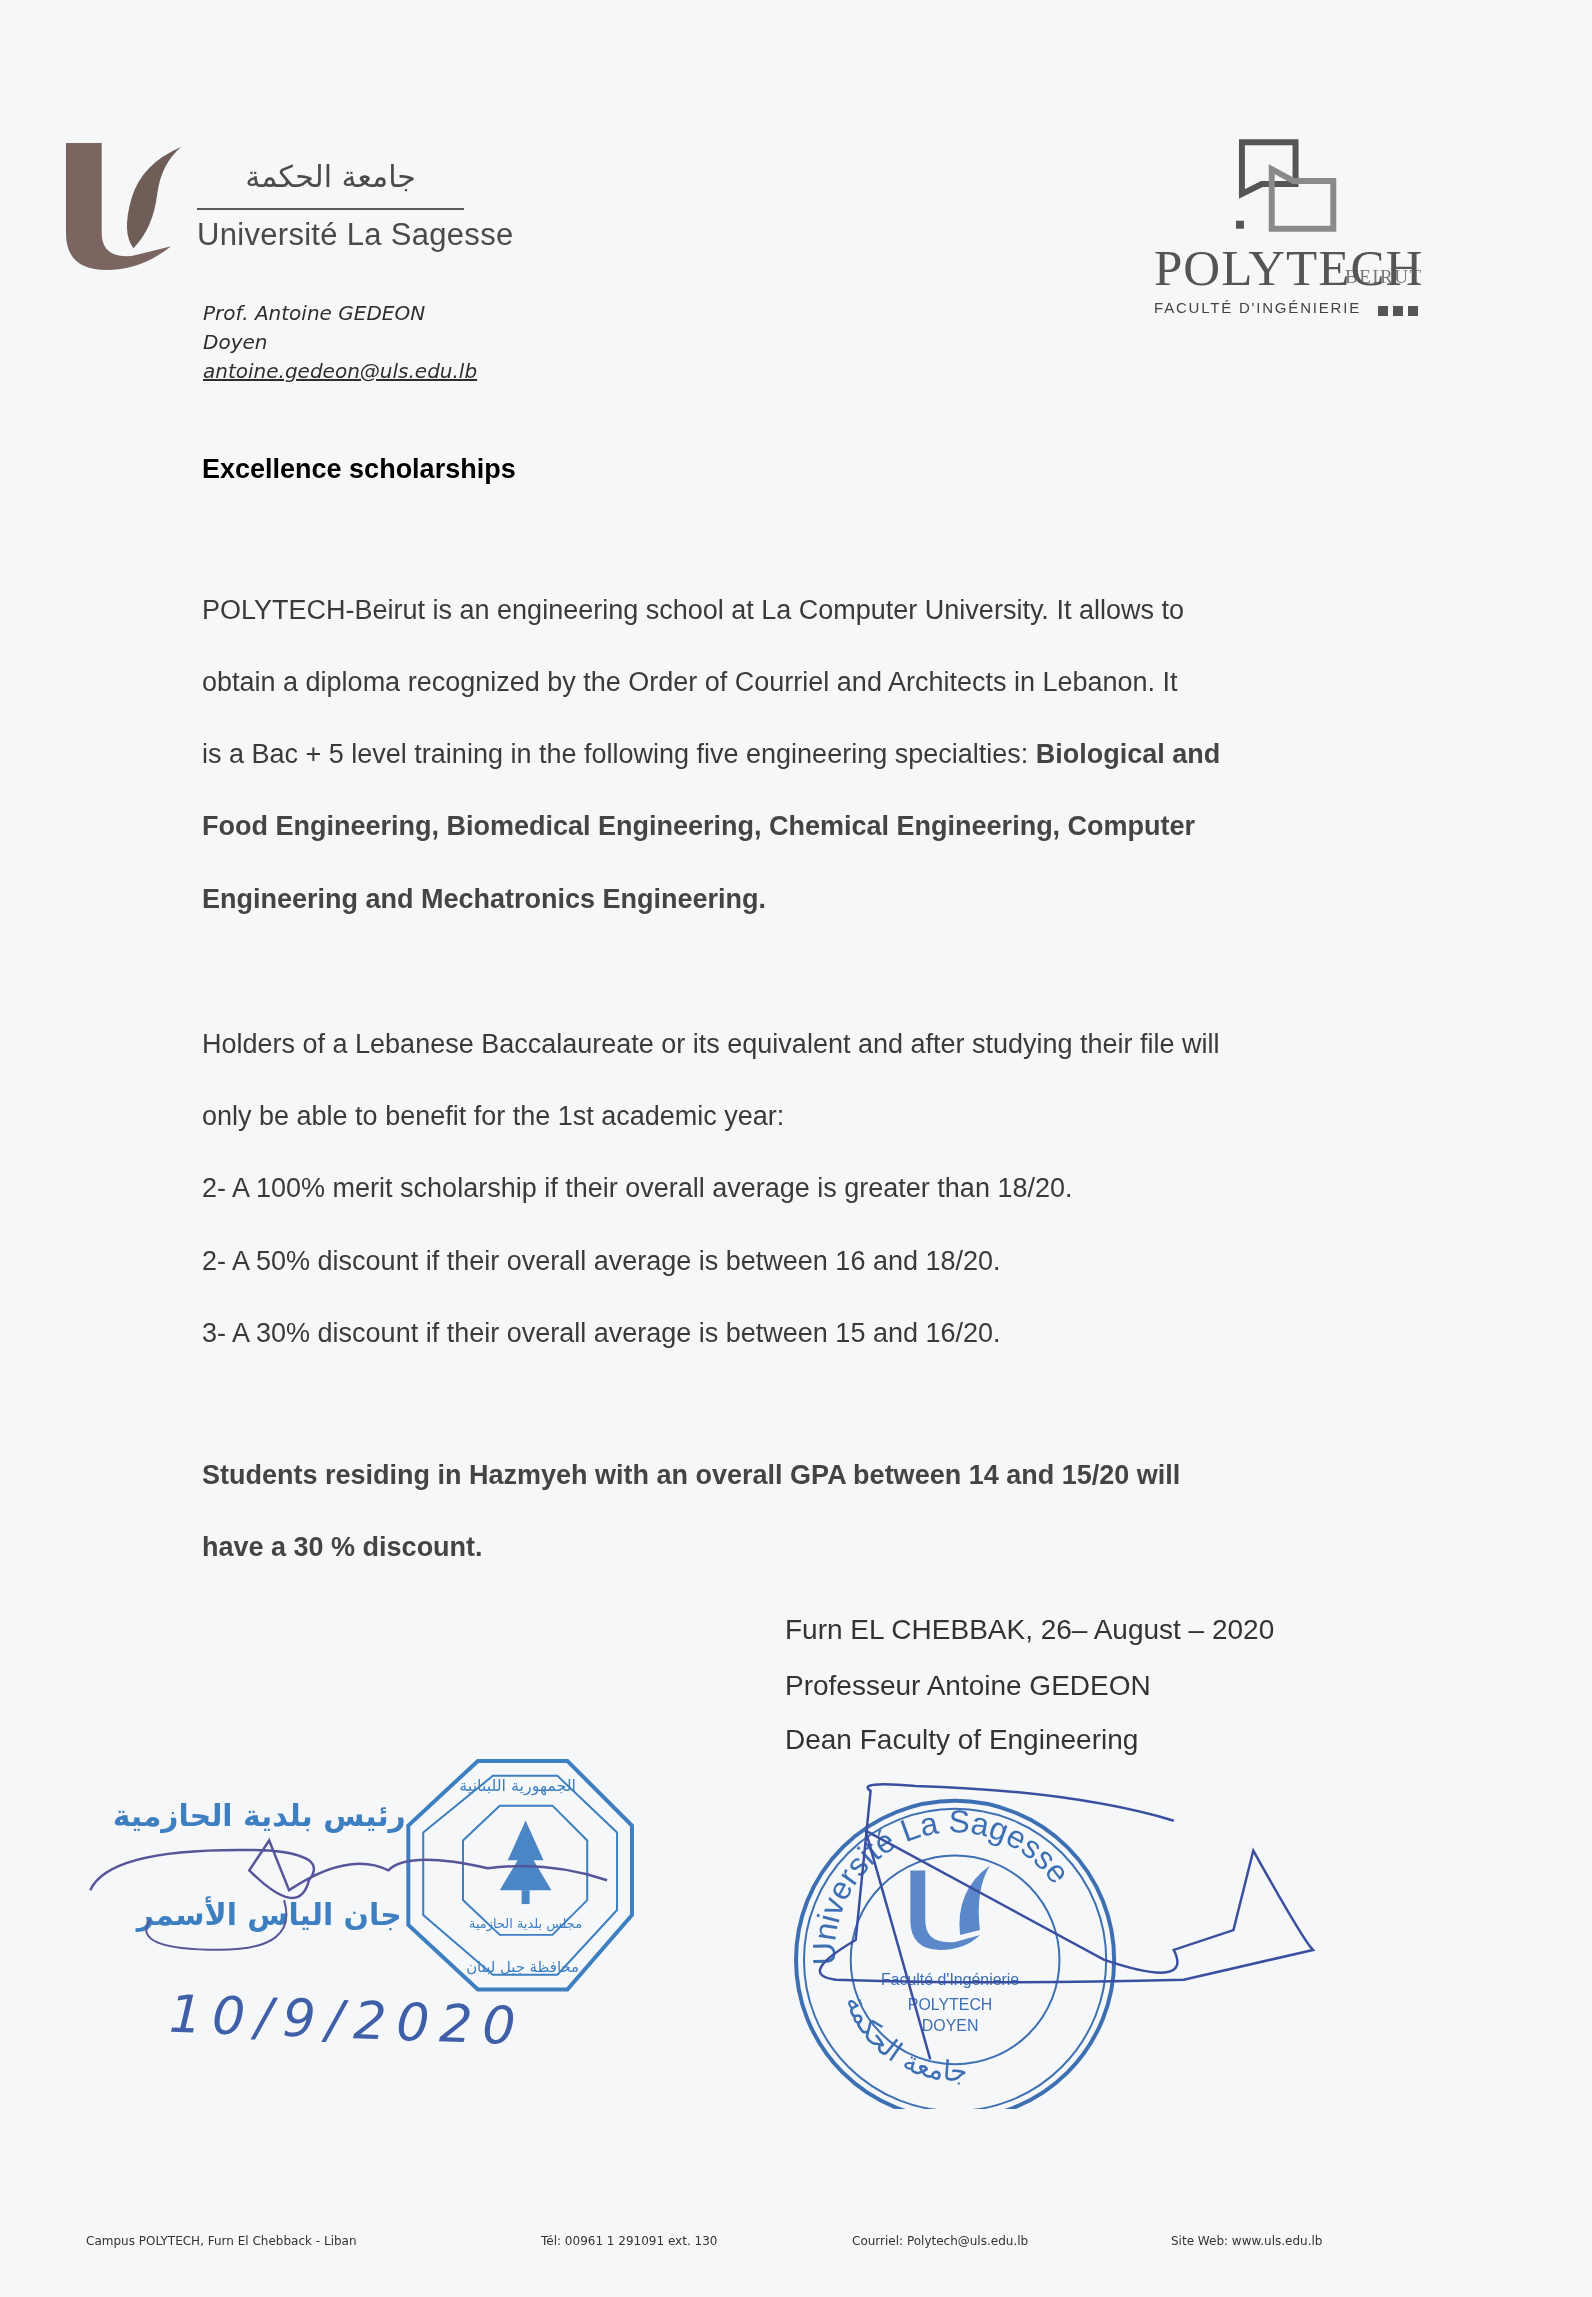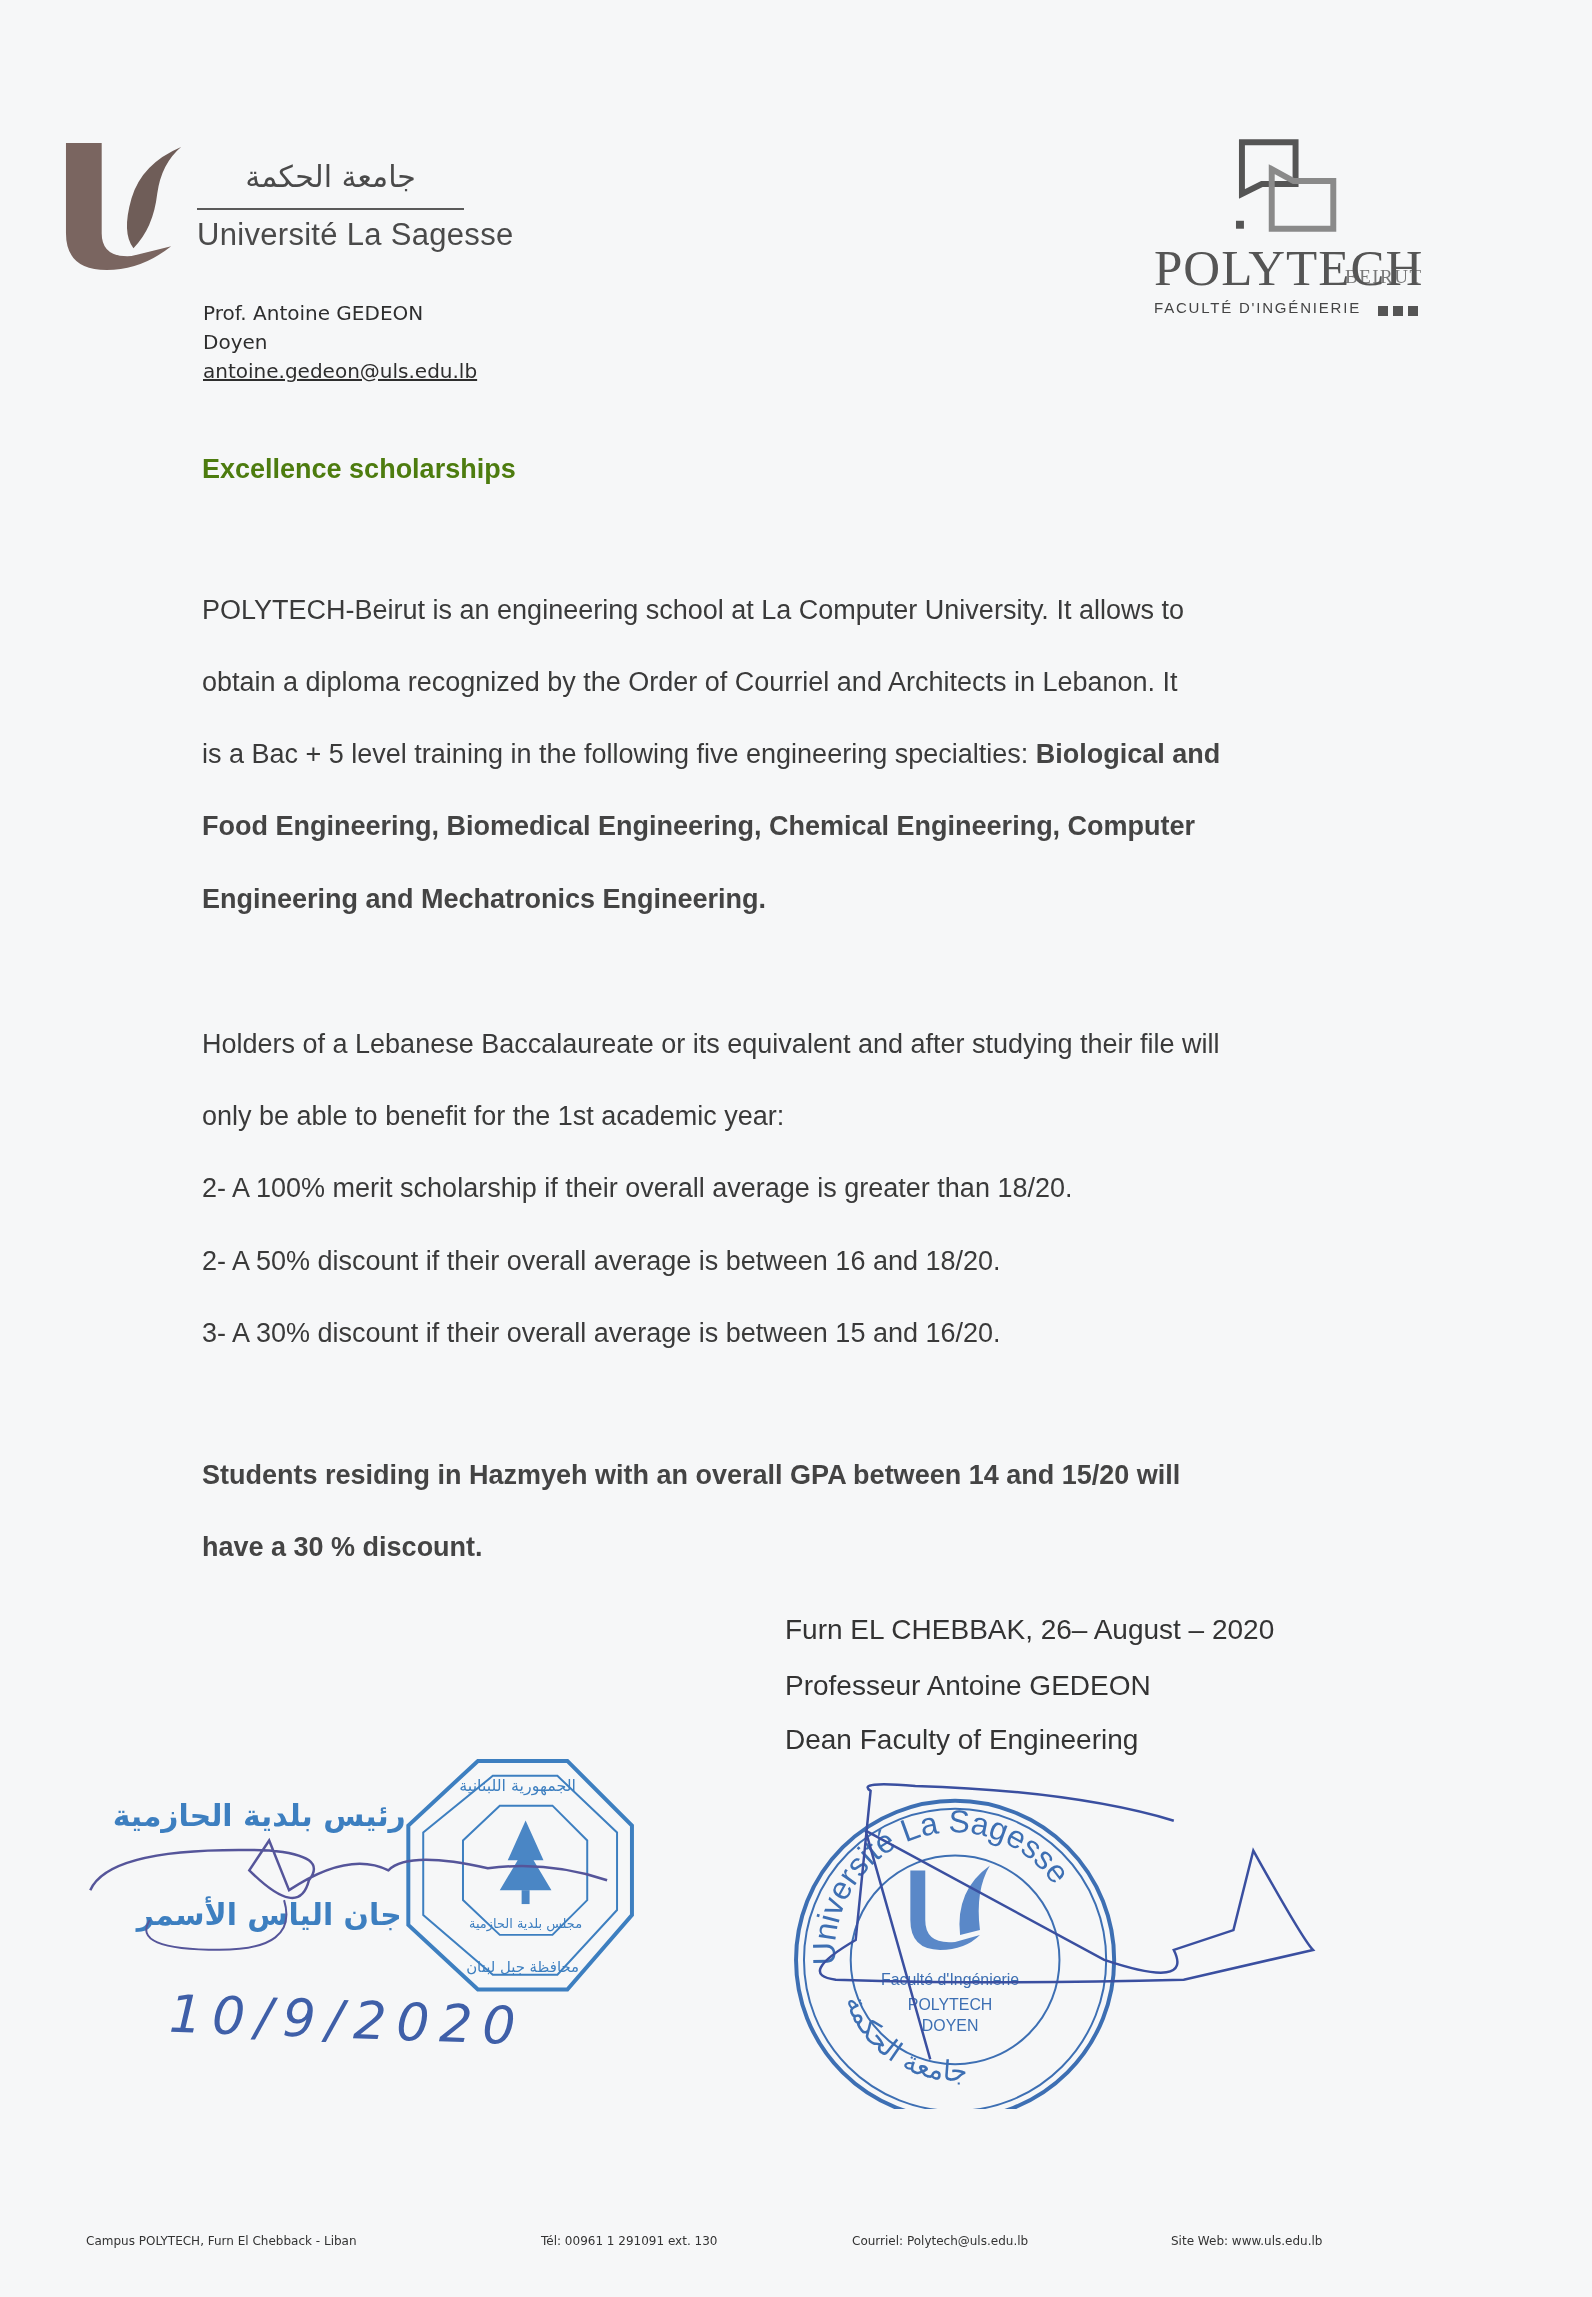--- a/index.html
+++ b/index.html
@@ -10,33 +10,33 @@
     color: #3a3a3a;
   }
   .abs { position: absolute; }
 
   
   #uls-logo { left: 62px; top: 139px; width: 129px; height: 134px; }
   .uls-arabic { left: 197px; top: 159px; font-family: "DejaVu Sans", sans-serif; font-size: 30px; color: #4a4a4a; direction: rtl; width: 267px; text-align: center; }
   .uls-rule { left: 197px; top: 208px; width: 267px; height: 2px; background: #5a5a5a; }
   .uls-name { left: 197px; top: 217px; font-size: 31px; color: #4a4a4a; letter-spacing: 0.3px; }
 
-  .dean-block { left: 203px; top: 299px; font-family: "DejaVu Sans", sans-serif; font-size: 20px; line-height: 29px; color: #2e2e2e; }
+  .dean-block { left: 203px; top: 299px; font-family: "DejaVu Sans", sans-serif; font-style: italic; font-size: 20px; line-height: 29px; color: #2e2e2e; }
   .dean-block .email { text-decoration: underline; display: block; }
 
   
   #polytech-mark { left: 1234px; top: 139px; width: 139px; height: 100px; }
   .polytech-beirut { left: 1345px; top: 222px; font-family: "Liberation Serif", serif; font-size: 19px; color: #777; letter-spacing: 1.5px; margin-top: 44px; }
   .polytech-name { left: 1154px; top: 239px; font-family: "Liberation Serif", serif; font-size: 51px; color: #555; letter-spacing: 1px; }
   .polytech-faculty { left: 1154px; top: 299px; font-size: 15px; color: #444; letter-spacing: 1.8px; }
   .polytech-squares { left: 1378px; top: 302px; }
   .polytech-squares span { display: inline-block; width: 10px; height: 10px; background: #555; margin-right: 5px; }
 
   
-  .heading { left: 202px; top: 454px; font-size: 27px; font-weight: bold; color: #4d7c0f; }
+  .heading { left: 202px; top: 454px; font-size: 27px; font-weight: bold; color: #000000; }
   .line { position: absolute; left: 202px; font-size: 27px; white-space: nowrap; color: #3a3a3a; }
   .bold { font-weight: bold; color: #444; text-align: center; }
 
   .sig-line { position: absolute; left: 768px; font-size: 28px; white-space: nowrap; color: #333; margin-left: 17px; }
 
   
   #stamp-left { left: 70px; top: 1751px; width: 617px; height: 328px; }
   #stamp-right { left: 776px; top: 1771px; width: 557px; height: 338px; }
   .hand-date { left: 169px; top: 1990px; font-family: "DejaVu Sans", sans-serif; font-style: italic; font-size: 52px; color: #3f5fa8; letter-spacing: 10px; transform: rotate(2deg); }
 

